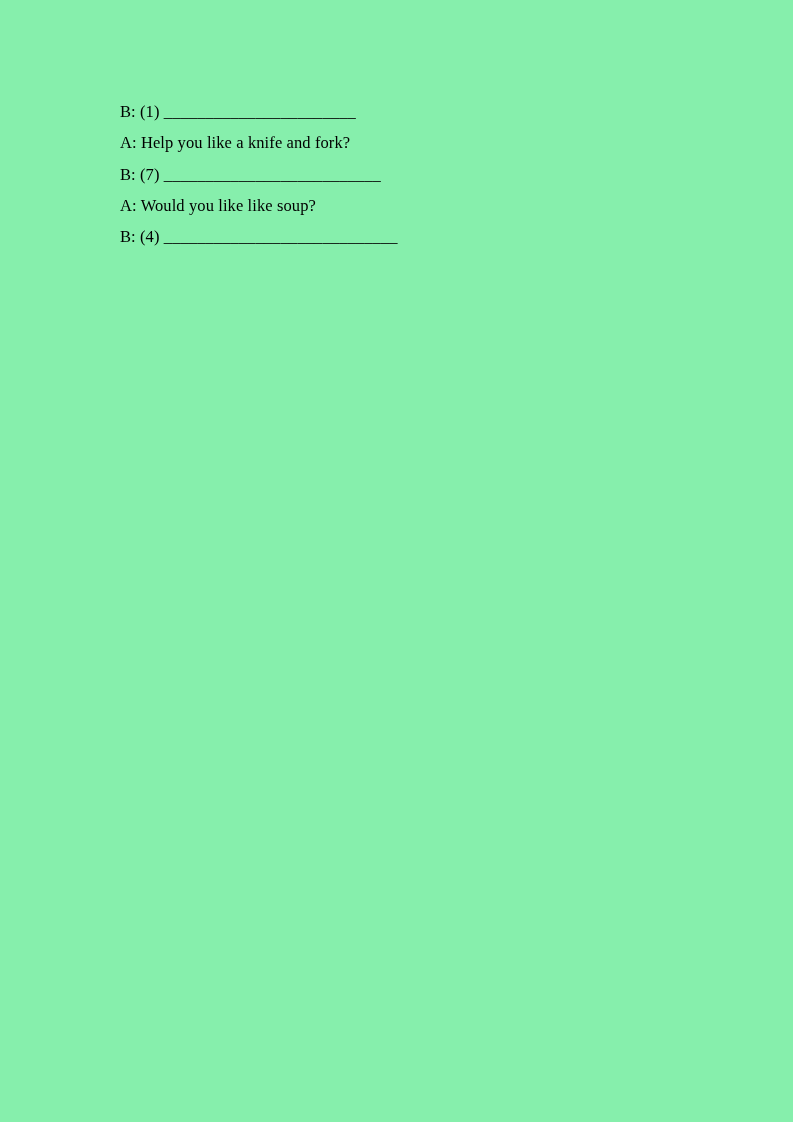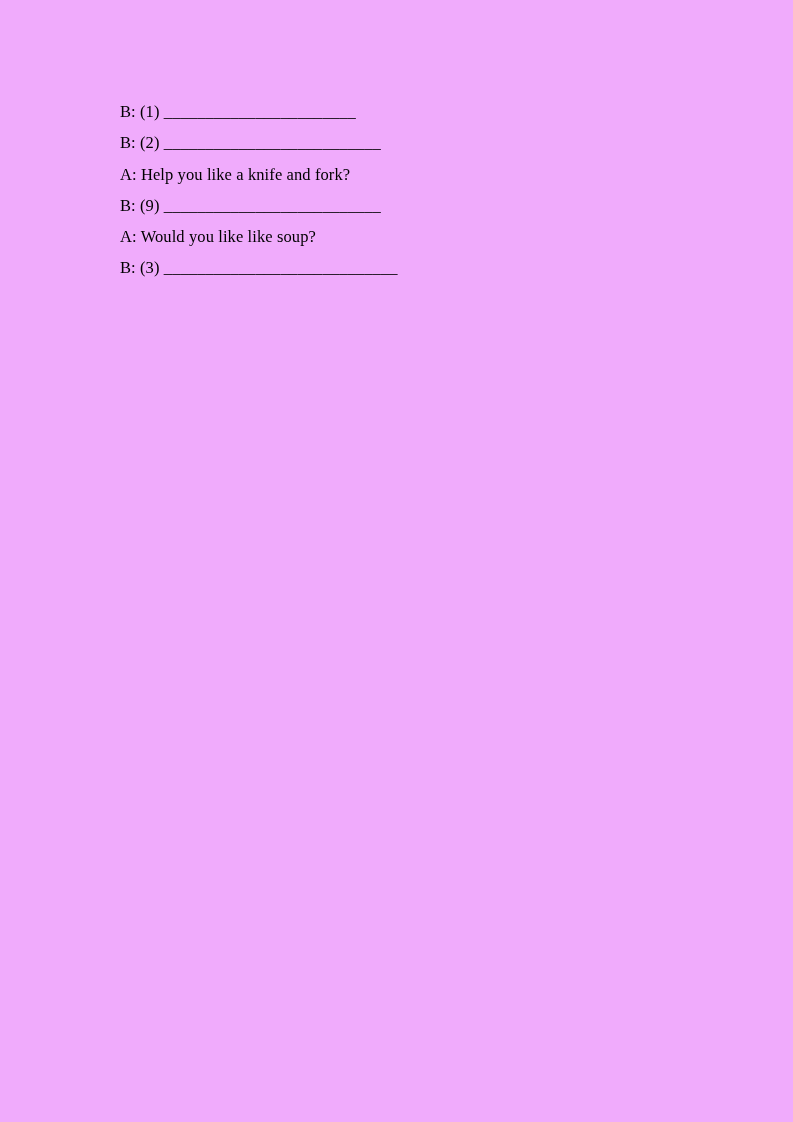--- a/index.html
+++ b/index.html
@@ -4,21 +4,21 @@
 <style>
   html, body {
     margin: 0;
     padding: 0;
     background: #ffffff;
   }
   .page {
     position: relative;
     width: 793px;
     height: 1122px;
-    background: #f0abfc;
+    background: #86efac;
     overflow: hidden;
     font-family: "Liberation Serif", "DejaVu Serif", serif;
     color: #000000;
   }
   .dialogue {
     position: absolute;
     top: 96px;
     left: 120px;
     right: 40px;
   }
@@ -29,19 +29,18 @@
     white-space: pre;
     letter-spacing: 0.1px;
   }
 </style>
 </head>
 <body>
 
 <div class="page">
   <div class="dialogue">
     <p>B: (1) _______________________</p>
-    <p>B: (2) __________________________</p>
     <p>A: Help you like a knife and fork?</p>
-    <p>B: (9) __________________________</p>
+    <p>B: (7) __________________________</p>
     <p>A: Would you like like soup?</p>
-    <p>B: (3) ____________________________</p>
+    <p>B: (4) ____________________________</p>
   </div>
 </div>
 
 </body></html>

